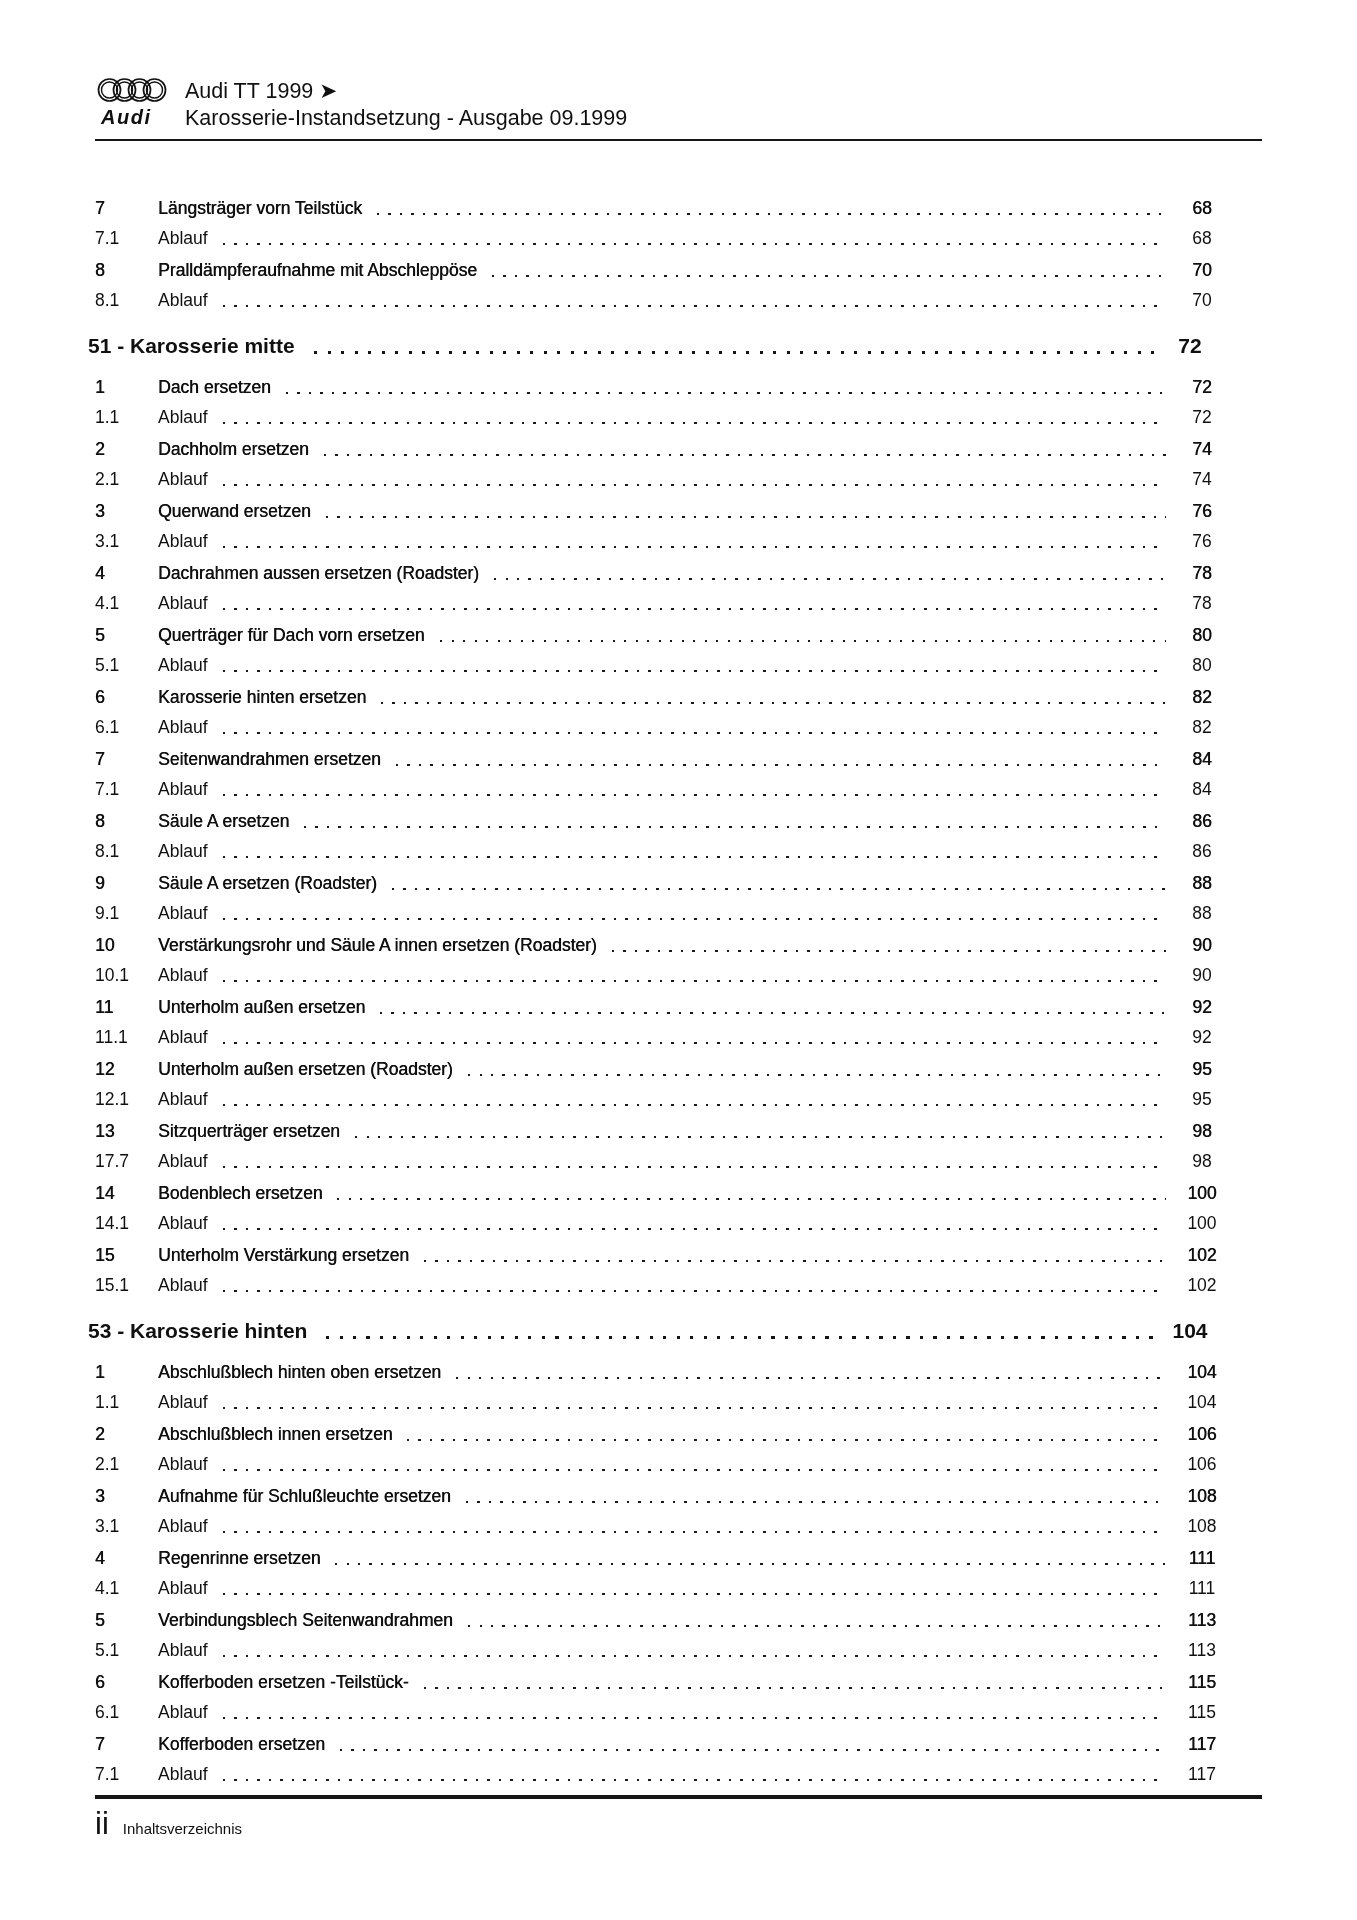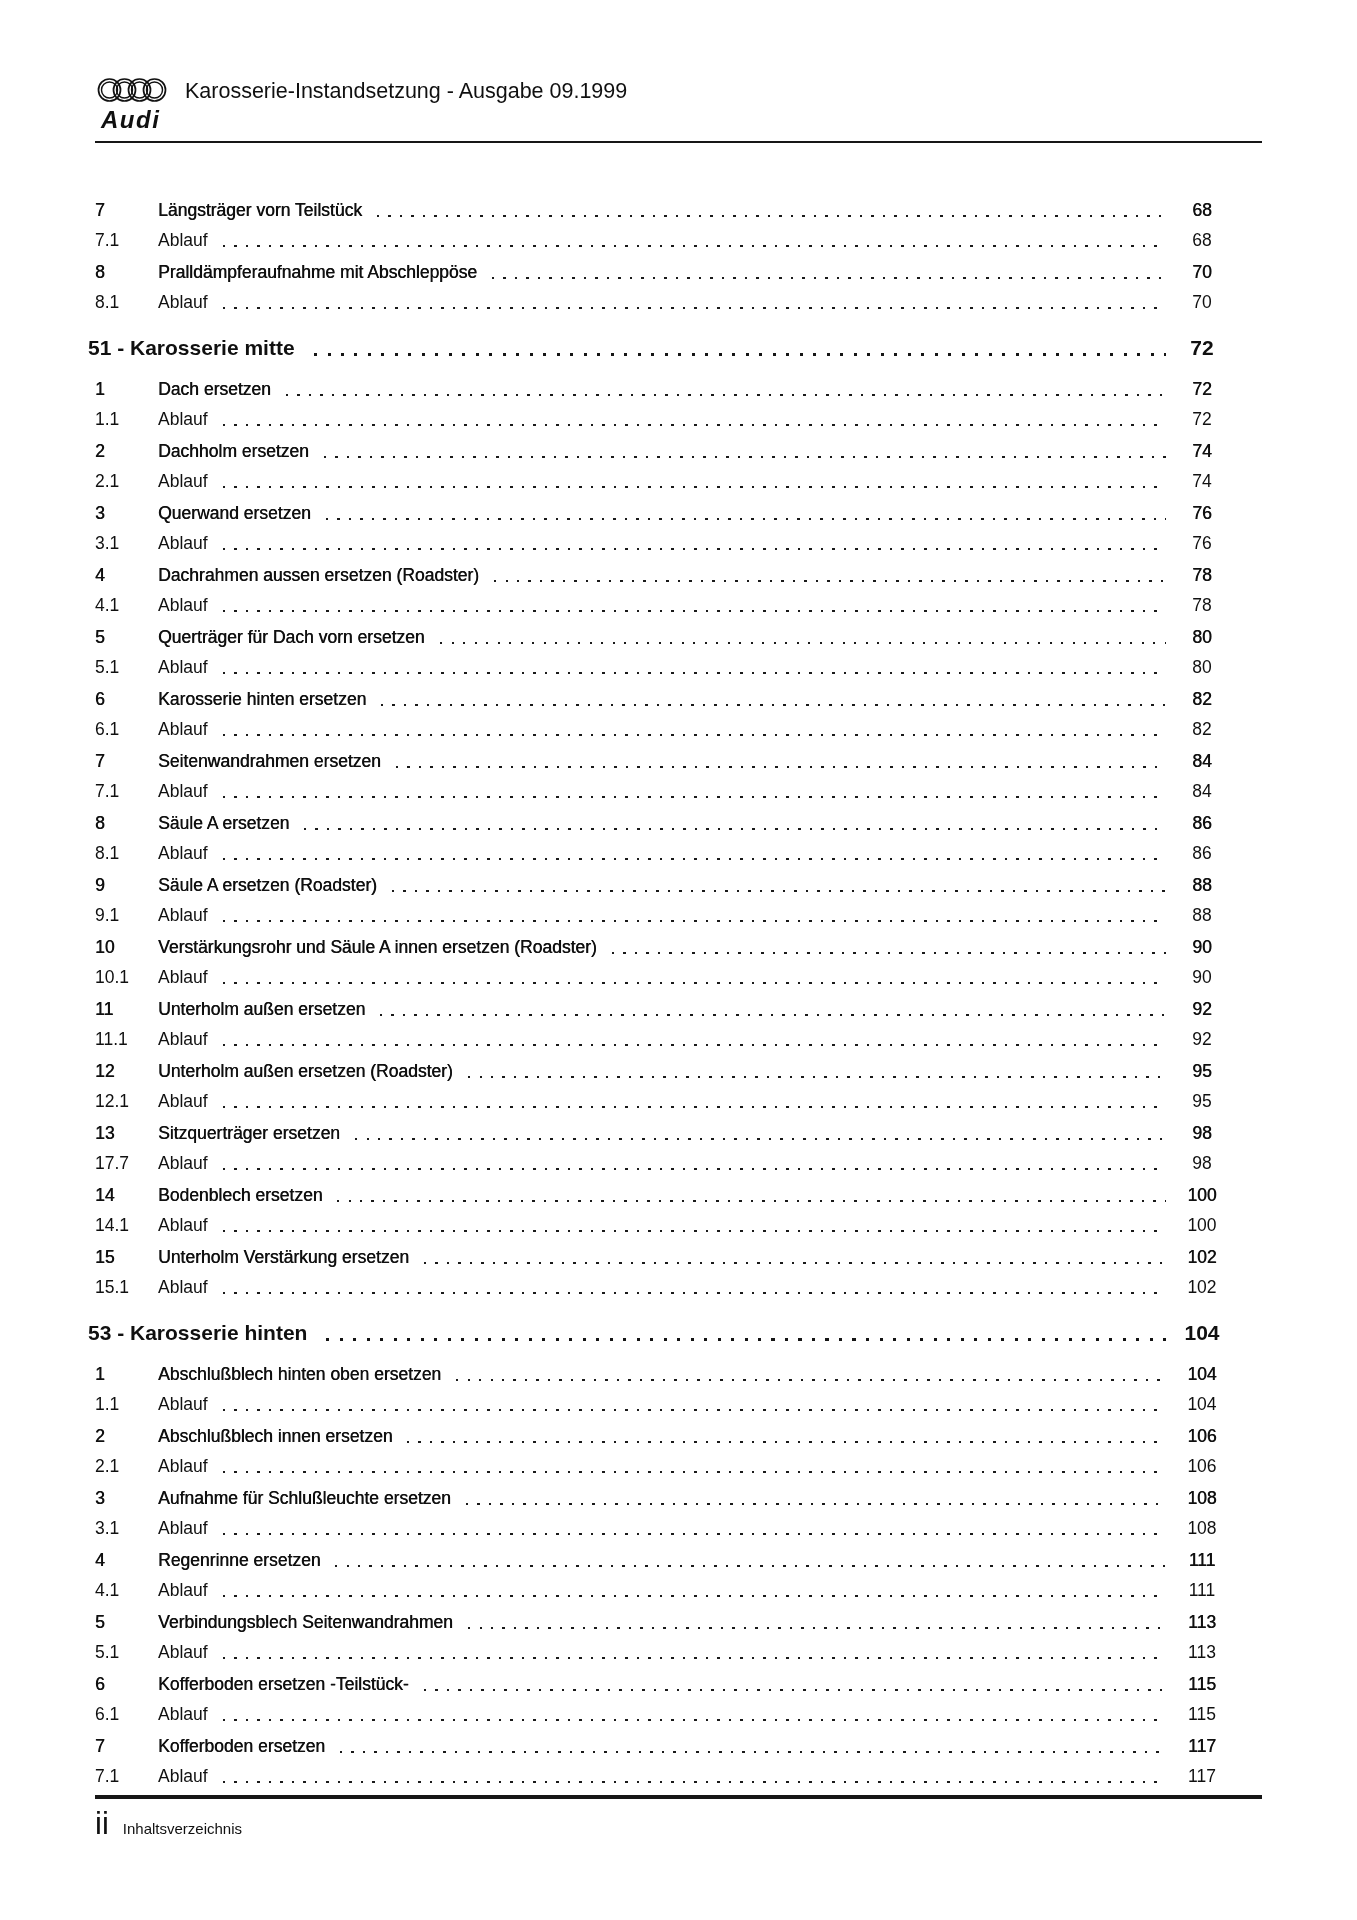--- a/index.html
+++ b/index.html
@@ -13,21 +13,21 @@
     margin:0 auto;
   }
   .content { position:absolute; left:95px; right:95px; top:0; }
 
   
   .header { display:flex; align-items:flex-start; padding-top:76px; }
   .brand { width:88px; flex:none; text-align:left; }
   .rings { display:block; margin-left:2px; }
   .brand-word {
     font-weight:bold; font-style:italic;
-    font-size:24px; letter-spacing:1.5px;
+    font-size:20px; letter-spacing:1.5px;
     margin-top:0px; margin-left:6px;
   }
   .head-text { margin-left:2px; font-size:21.5px; line-height:27px; padding-top:2px; }
   .header-rule { height:2px; background:#161616; margin-top:7px; }
 
   
   .toc { margin-top:53px; padding-right:36px; }
   .row { display:flex; height:29.5px; line-height:29.5px; font-size:17.5px; }
   .row .num { width:63px; flex:none; }
   .row .title { flex:none; white-space:nowrap; }
@@ -37,21 +37,21 @@
     background-size:100% 2.4px;
     background-repeat:no-repeat;
     background-position:left bottom 8px;
   }
   .page-num { flex:none; min-width:48px; text-align:center; }
   .entry.main { margin-top:3px; text-shadow:0.45px 0 currentColor; }
 
   .section-row {
     font-size:21px; font-weight:bold;
     height:36px; line-height:36px;
-    margin:13px 0 9px -7px;
+    margin:13px 12px 9px -7px;
   }
   .section-row .dots {
     margin:0 12px 0 19px;
     background-image:repeating-linear-gradient(to right, #151515 0 3px, transparent 3px 13.5px);
     background-size:100% 3px;
     background-position:left bottom 10px;
   }
 
   
   .footer-rule { position:absolute; left:95px; right:95px; top:1795px; height:4px; background:#161616; }
@@ -75,20 +75,21 @@
             <circle cx="27.5" cy="14" r="8" stroke-width="1.4"></circle>
             <circle cx="42.5" cy="14" r="11" stroke-width="1.7"></circle>
             <circle cx="42.5" cy="14" r="8" stroke-width="1.4"></circle>
             <circle cx="57.5" cy="14" r="11" stroke-width="1.7"></circle>
             <circle cx="57.5" cy="14" r="8" stroke-width="1.4"></circle>
           </g>
         </svg>
         <div class="brand-word">Audi</div>
       </div>
       <div class="head-text">
+        <div>Audi TT 1999 ➤</div>
         <div>Karosserie-Instandsetzung - Ausgabe 09.1999</div>
       </div>
     </header>
 
     <div class="header-rule"></div>
 
     <main class="toc">
         <div class="row entry main">
           <span class="num">7</span>
           <span class="title">Längsträger vorn Teilstück</span>

